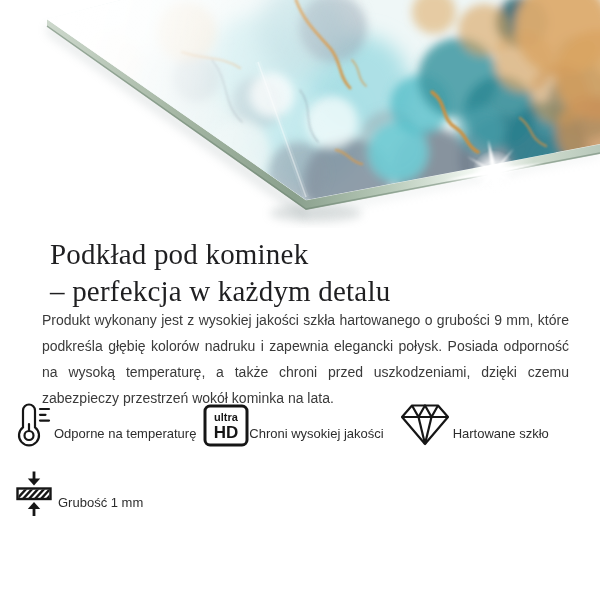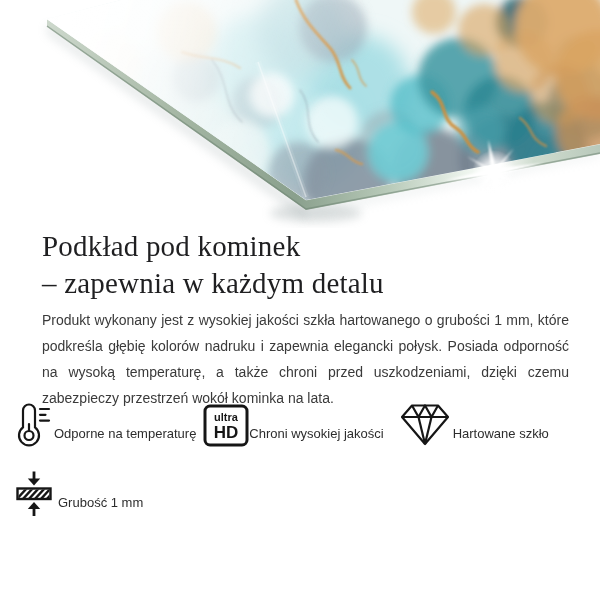--- a/index.html
+++ b/index.html
@@ -147,26 +147,26 @@
       <polygon points="443,172 494,168.6 545,172 494,175.4"></polygon>
       <polygon points="494,139 497,172 494,205 491,172"></polygon>
       <polygon points="470,152 494,170 518,192 494,174"></polygon>
       <polygon points="518,152 494,170 470,192 494,174"></polygon>
     </g>
     <circle cx="494" cy="172" r="4" fill="#ffffff"></circle>
   </g>
 </svg>
 </div>
 
-<h1 class="heading" style="margin:0;font-weight:400;">
+<h1 class="heading" style="margin:8px;font-weight:400;">
   <div>Podkład pod kominek</div>
-  <div>– zapewnia w każdym detalu</div>
+  <div>– perfekcja w każdym detalu</div>
 </h1>
 
-<p class="description" style="margin:0">Produkt wykonany jest z wysokiej jakości szkła hartowanego o grubości 1 mm, które podkreśla głębię kolorów nadruku i zapewnia elegancki połysk. Posiada odporność na wysoką temperaturę, a także chroni przed uszkodzeniami, dzięki czemu zabezpieczy przestrzeń wokół kominka na lata.</p>
+<p class="description" style="margin:0">Produkt wykonany jest z wysokiej jakości szkła hartowanego o grubości 9 mm, które podkreśla głębię kolorów nadruku i zapewnia elegancki połysk. Posiada odporność na wysoką temperaturę, a także chroni przed uszkodzeniami, dzięki czemu zabezpieczy przestrzeń wokół kominka na lata.</p>
 
 <div class="features">
 
   <div class="feature">
     <div class="icon-box">
       <svg width="44" height="47" viewBox="0 0 44 47" fill="none" stroke="#161616" stroke-width="2.2" stroke-linecap="round">
         <path d="M19 4.5c3.3 0 6 2.7 6 6v16.9a10 10 0 1 1-12 0V10.5c0-3.3 2.7-6 6-6z"></path>
         <circle cx="19" cy="35.5" r="4.5"></circle>
         <line x1="19" y1="24" x2="19" y2="30.5"></line>
         <line x1="30" y1="9" x2="39" y2="9"></line>

